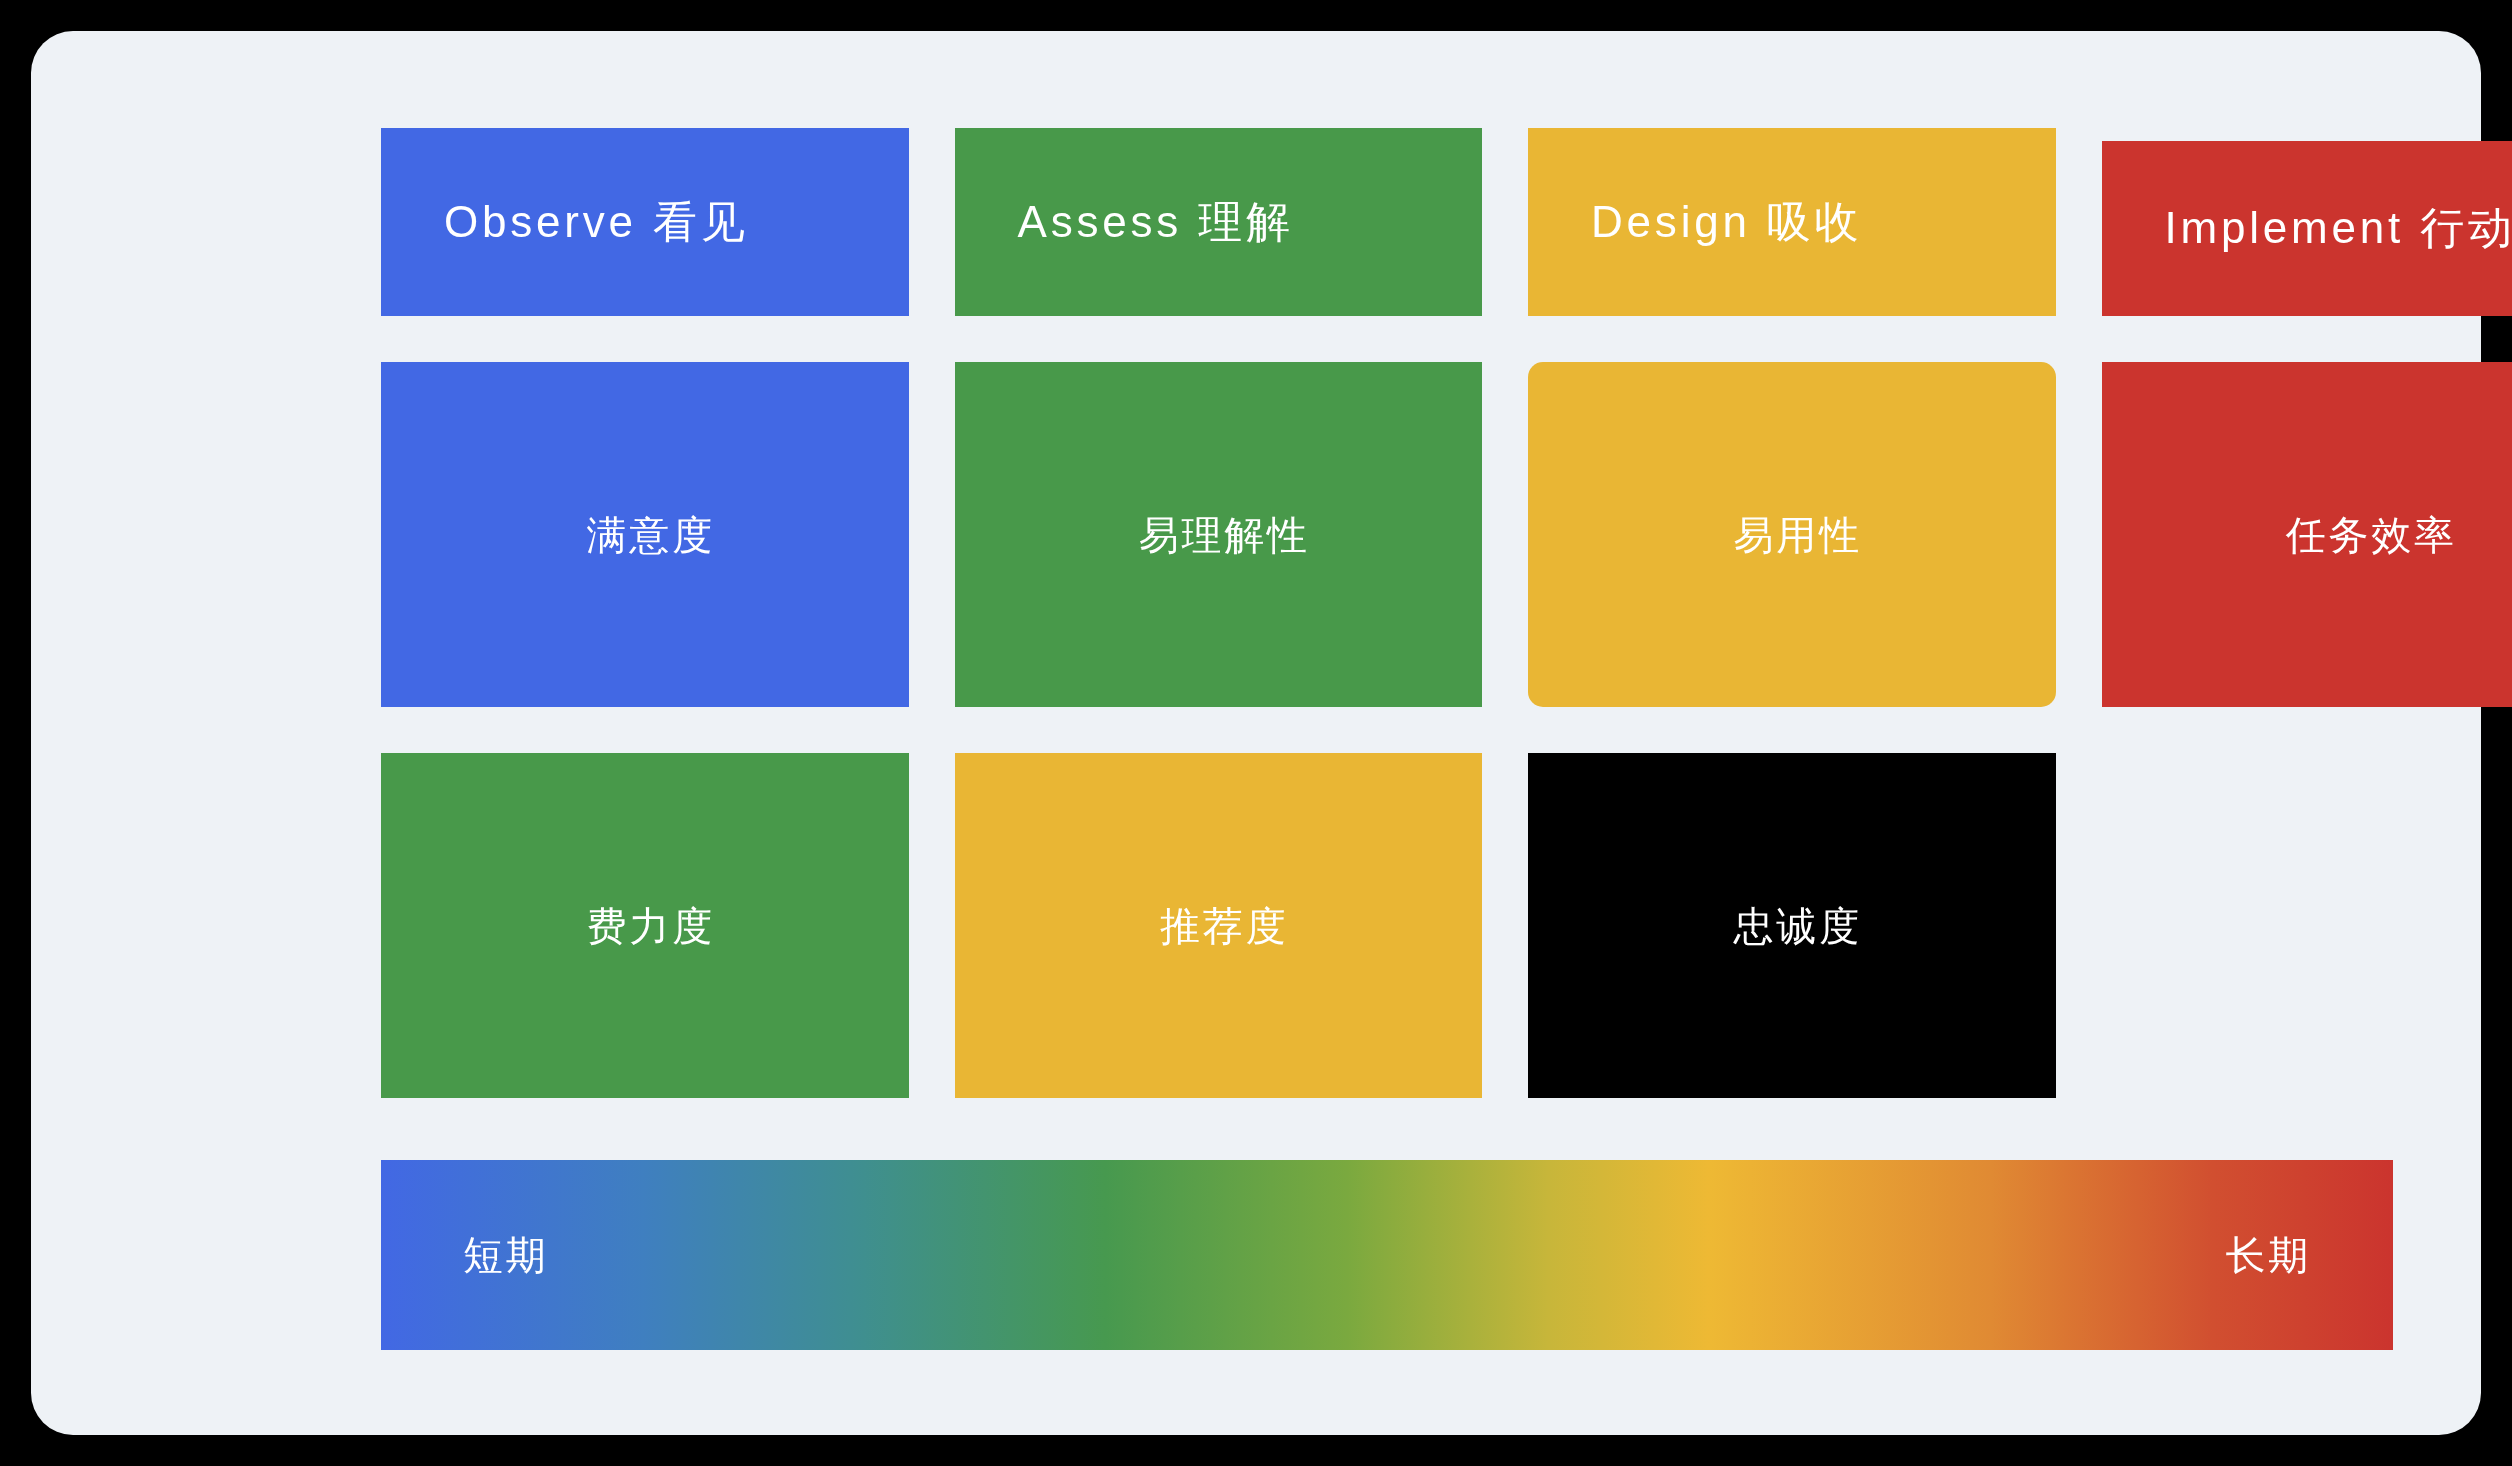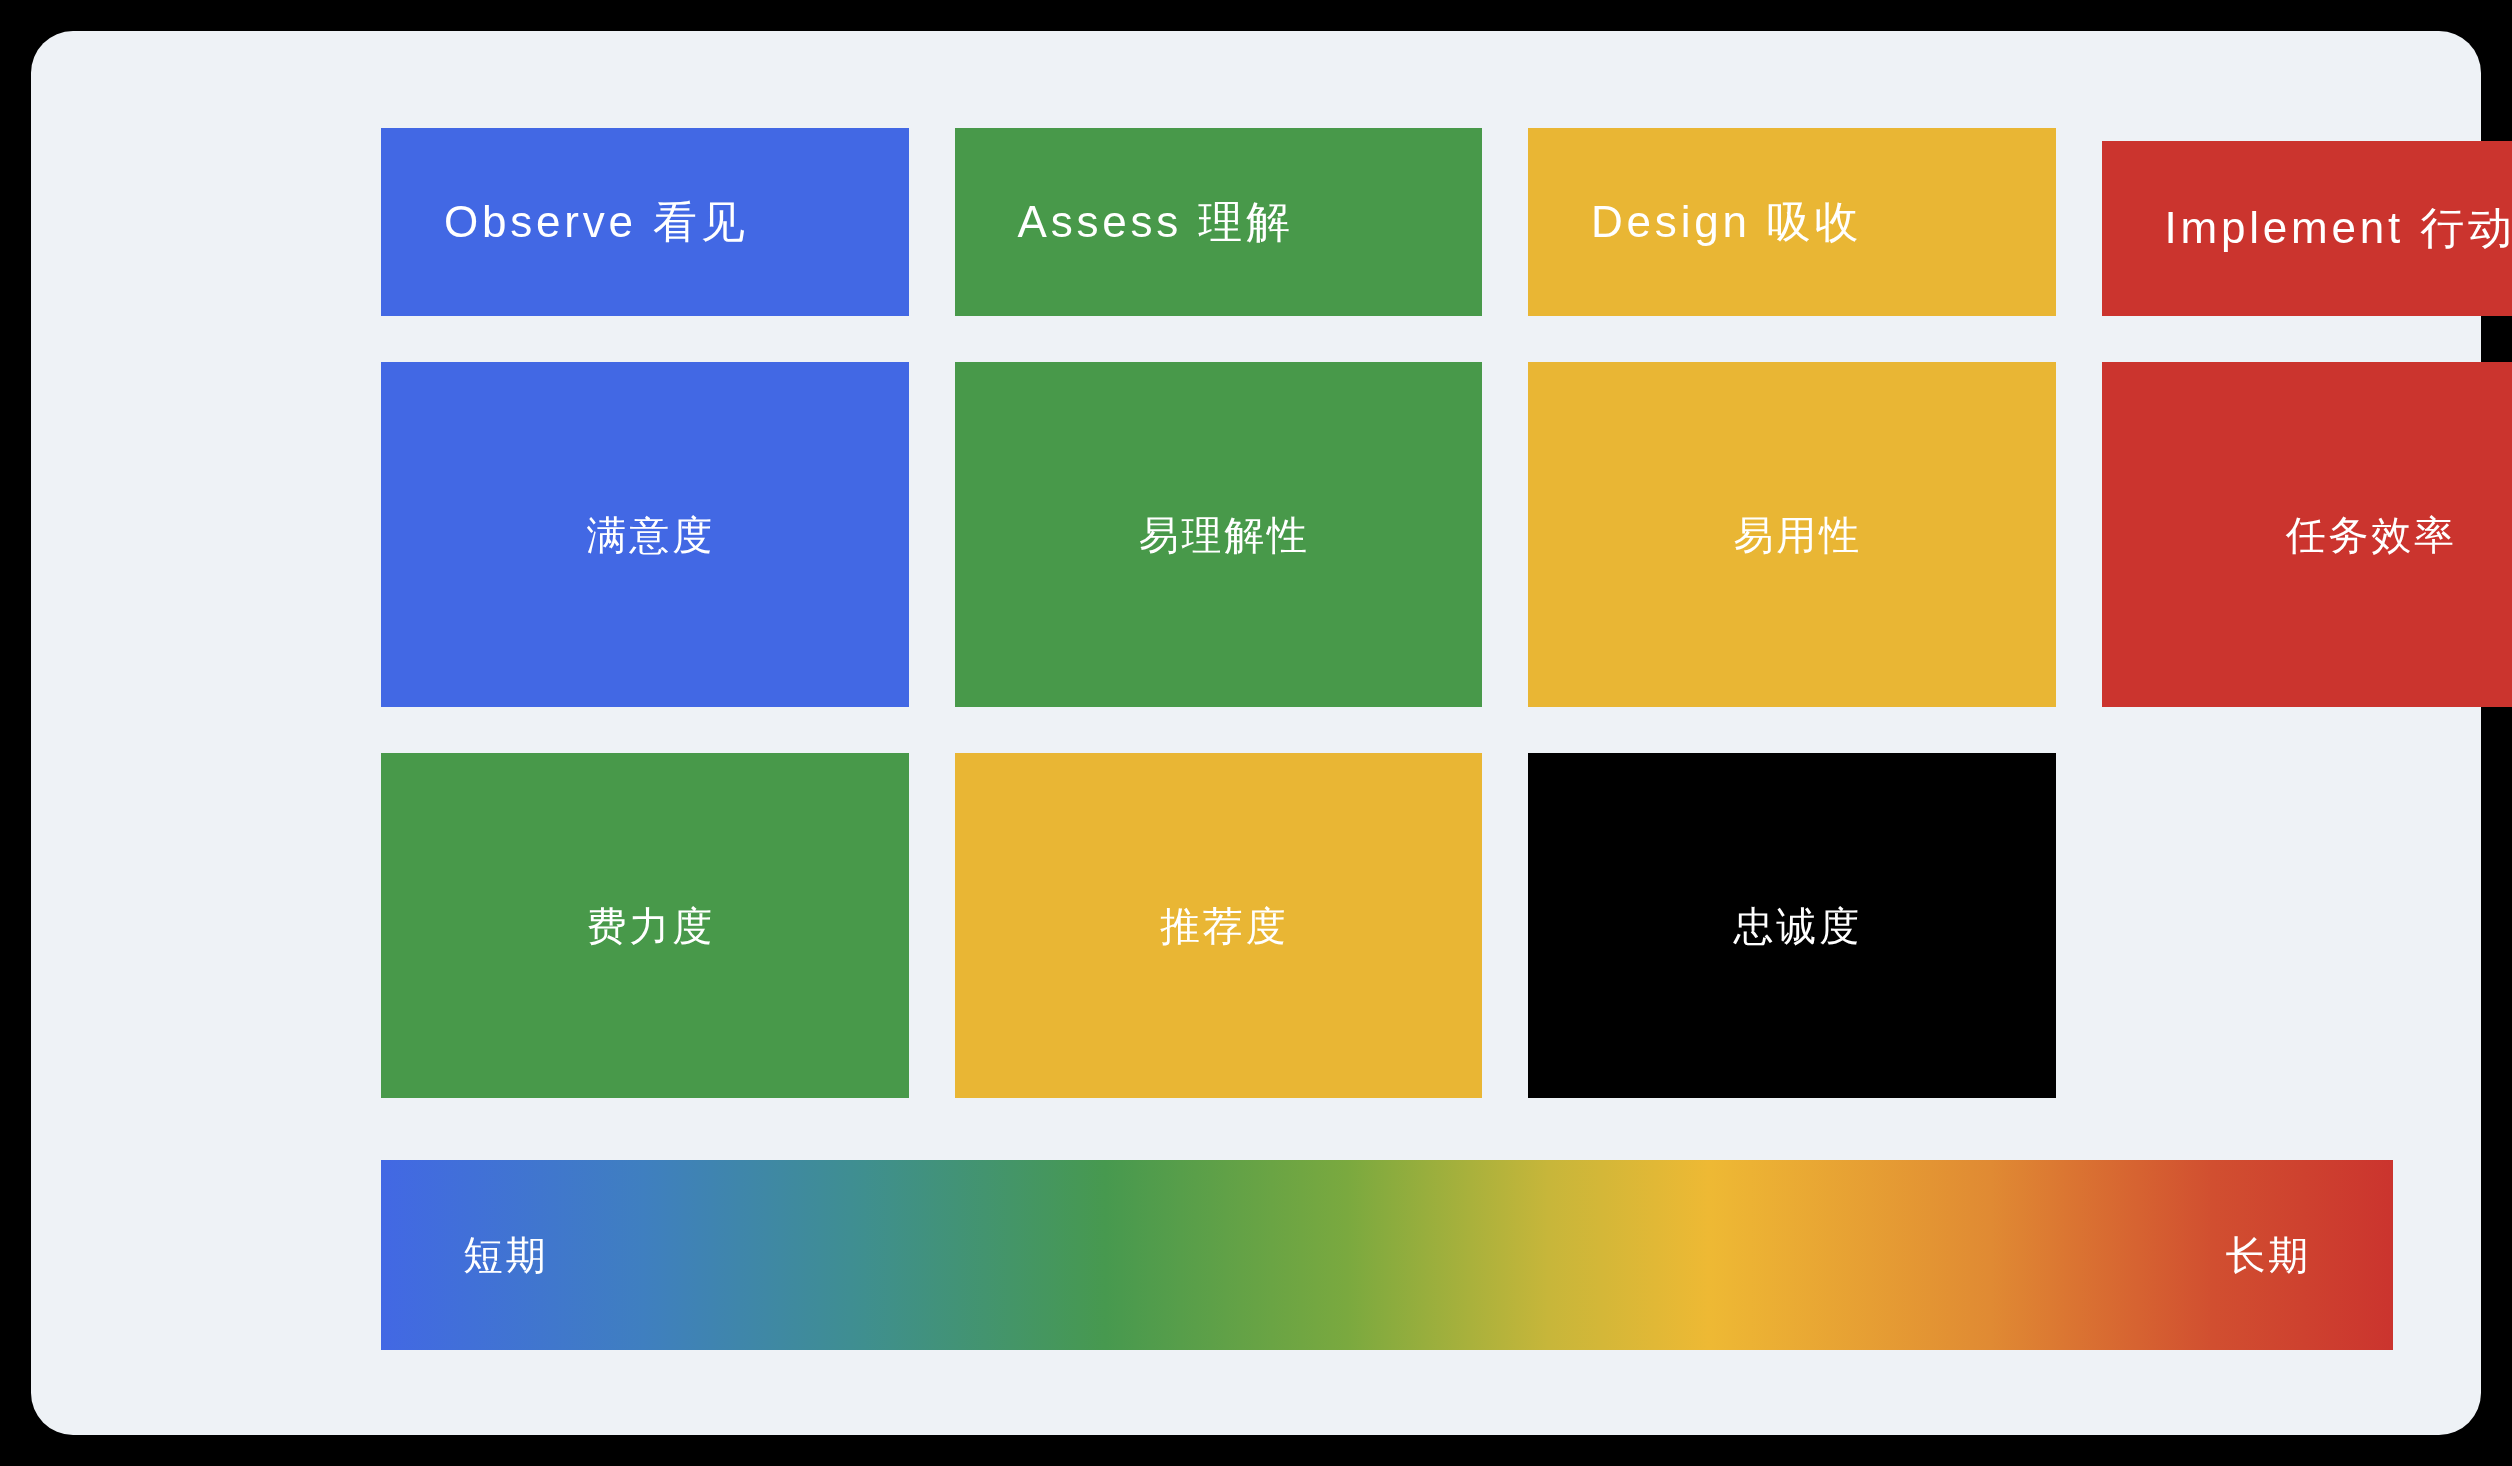--- a/index.html
+++ b/index.html
@@ -137,21 +137,21 @@
       <div class="cell header c-red" style="background: rgb(203, 52, 46); margin-top: 13px;">
         <span>Implement 行动</span>
       </div>
 
       <div class="cell metric c-blue" style="background: rgb(66, 104, 228);">
         <span>满意度</span>
       </div>
       <div class="cell metric c-green" style="background: rgb(72, 153, 74);">
         <span>易理解性</span>
       </div>
-      <div class="cell metric c-yellow" style="background: rgb(233, 182, 52);">
+      <div class="cell metric c-yellow" style="background: rgb(233, 182, 52); border-radius: 15px;">
         <span>易用性</span>
       </div>
       <div class="cell metric c-red" style="background: rgb(203, 52, 46);">
         <span>任务效率</span>
       </div>
 
       <div class="cell metric c-green" style="background: rgb(72, 153, 74);">
         <span>费力度</span>
       </div>
       <div class="cell metric c-yellow" style="background: rgb(233, 182, 52);">

